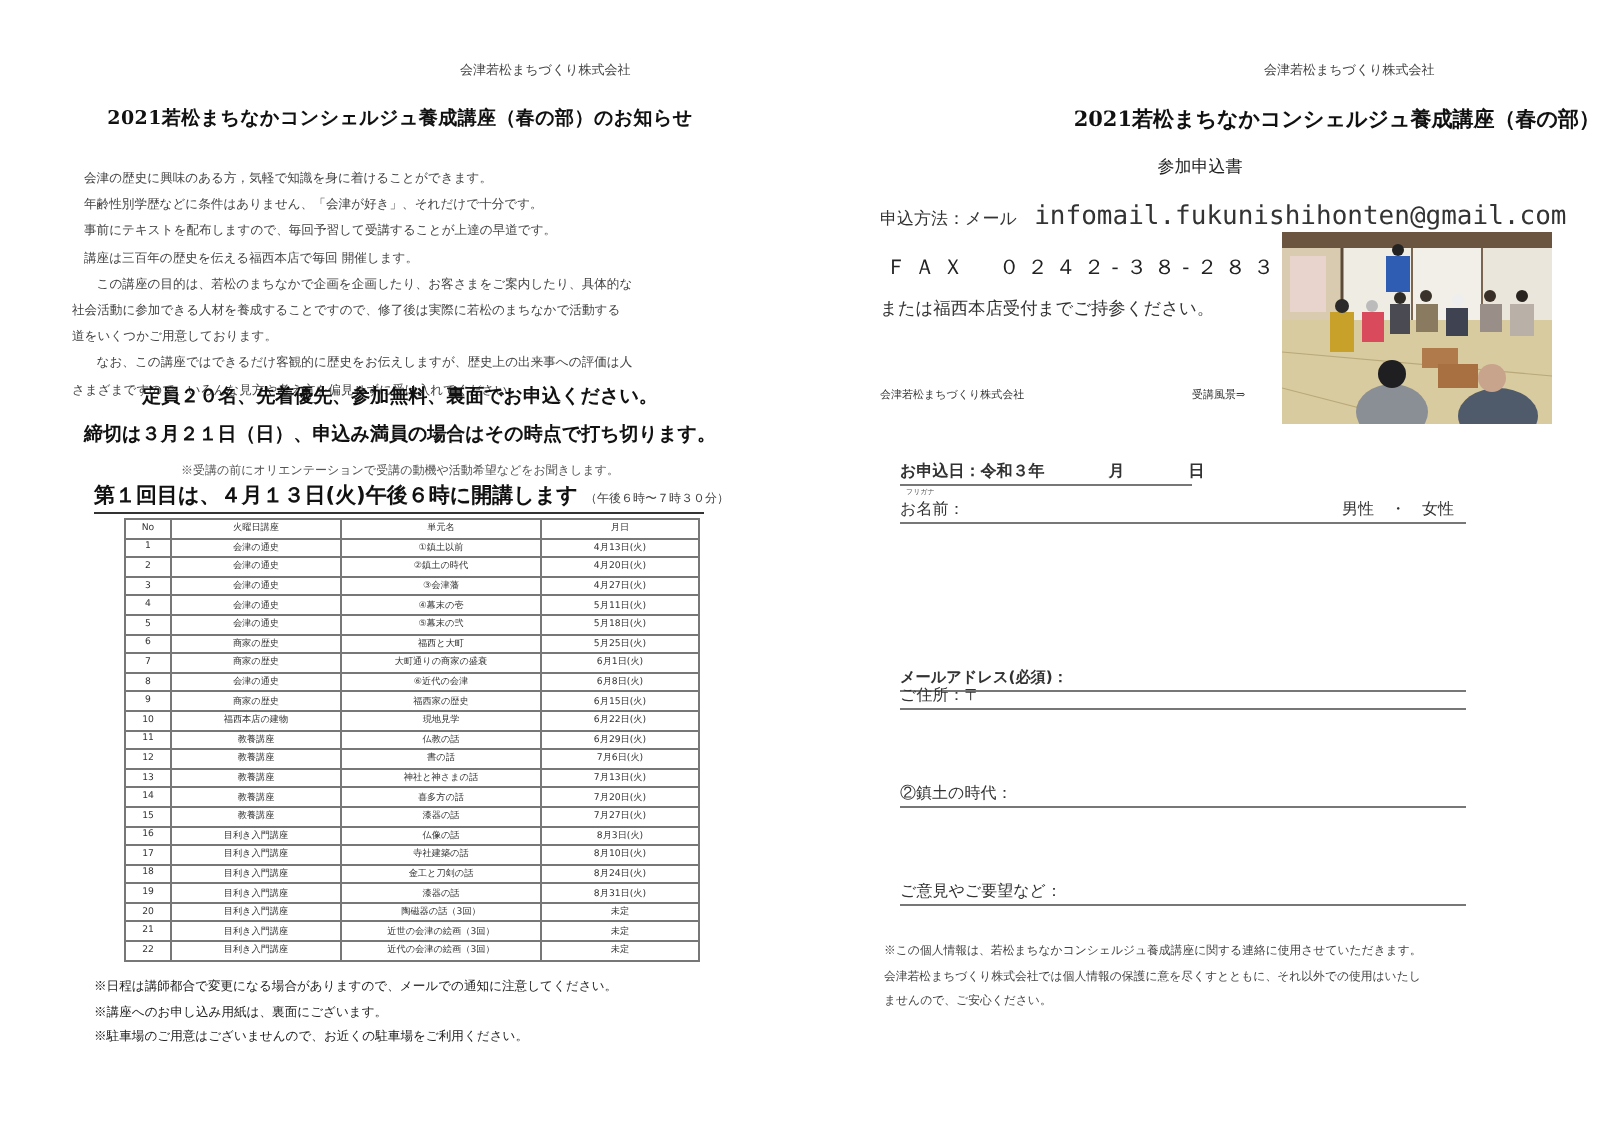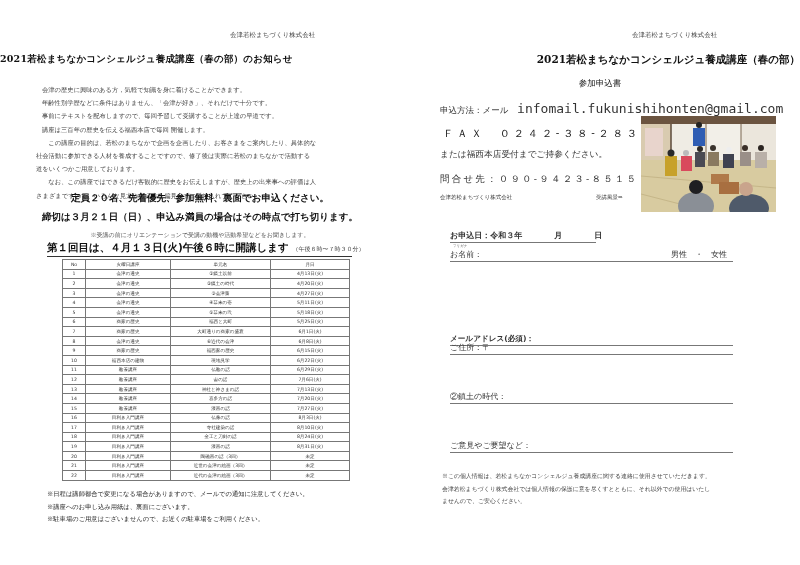--- a/index.html
+++ b/index.html
@@ -4,21 +4,21 @@
 <style>
   html, body { margin: 0; padding: 0; }
   body {
     width: 800px; height: 565px; background: #ffffff; position: relative; overflow: hidden;
     font-family: "DejaVu Serif", "Liberation Serif", serif; color: #222;
   }
   .page { position: absolute; top: 0; height: 565px; padding-left: 32px; }
   .page-left { left: 0; width: 400px; }
   .page-right { left: 400px; width: 400px; }
   .company-head { position: absolute; font-size: 6.5px; color: #444; white-space: nowrap; }
-  .title-left { position: absolute; top: 53px; left: 0; width: 400px; font-size: 9.5px; font-weight: bold; color: #111; letter-spacing: 0.2px; }
+  .title-left { position: absolute; top: 53px; left: 0; width: 400px; text-align: center; font-size: 9.5px; font-weight: bold; color: #111; letter-spacing: 0.2px; }
   .intro { position: absolute; left: 42px; top: 83px; width: 320px; font-size: 6.3px; line-height: 13.2px; color: #444; }
   .intro p { margin: 0; white-space: nowrap; }
   .bold-line { position: absolute; left: 0; width: 400px; text-align: center; font-family: "DejaVu Sans", "Liberation Sans", sans-serif; font-weight: bold; color: #111; white-space: nowrap; }
   .small-note { position: absolute; left: 0; width: 400px; text-align: center; font-size: 6px; color: #555; }
   .first-session { position: absolute; left: 47px; top: 241px; width: 305px; border-bottom: 1px solid #333; font-family: "DejaVu Sans", "Liberation Sans", sans-serif; font-weight: bold; font-size: 10.5px; color: #111; white-space: nowrap; padding-bottom: 1px; }
   .first-session .sub { font-family: "DejaVu Serif", serif; font-weight: normal; font-size: 6px; color: #444; }
   table.schedule { position: absolute; left: 62px; top: 259px; width: 288px; border-collapse: collapse; font-family: "DejaVu Sans", "Liberation Sans", sans-serif; font-size: 4.6px; color: #333; }
   table.schedule th, table.schedule td { border: 0.6px solid #777; height: 8.6px; padding: 0; text-align: center; white-space: nowrap; font-weight: normal; }
   table.schedule td.c-no { width: 22px; }
   table.schedule td.c-cat { width: 84px; }
@@ -226,21 +226,20 @@
   <div class="company-head" style="left:232px; top:31px;">会津若松まちづくり株式会社</div>
   <div class="title-right">2021若松まちなかコンシェルジュ養成講座（春の部）</div>
   <div class="subtitle-right">参加申込書</div>
 
   <div class="apply-line">
     <span>申込方法：メール</span>
     <span class="email">infomail.fukunishihonten@gmail.com</span>
   </div>
   <div class="fax-line">ＦＡＸ　０２４２-３８-２８３３</div>
   <div class="bring-line">または福西本店受付までご持参ください。</div>
-  <div class="contact-line">問合せ先：０９０-９４２３-８５１５</div>
   <div class="company-small">会津若松まちづくり株式会社</div>
   <div class="photo-caption">受講風景⇒</div>
 
   <div class="photo">
     <svg width="135" height="96" viewBox="0 0 135 96">
       <rect x="0" y="0" width="135" height="96" fill="#e6dcc2"></rect>
       <rect x="0" y="0" width="135" height="8" fill="#6b5440"></rect>
       <rect x="0" y="8" width="30" height="36" fill="#d9cbb0"></rect>
       <rect x="4" y="12" width="18" height="28" fill="#e8d4cc"></rect>
       <rect x="30" y="8" width="35" height="36" fill="#efece4"></rect>

